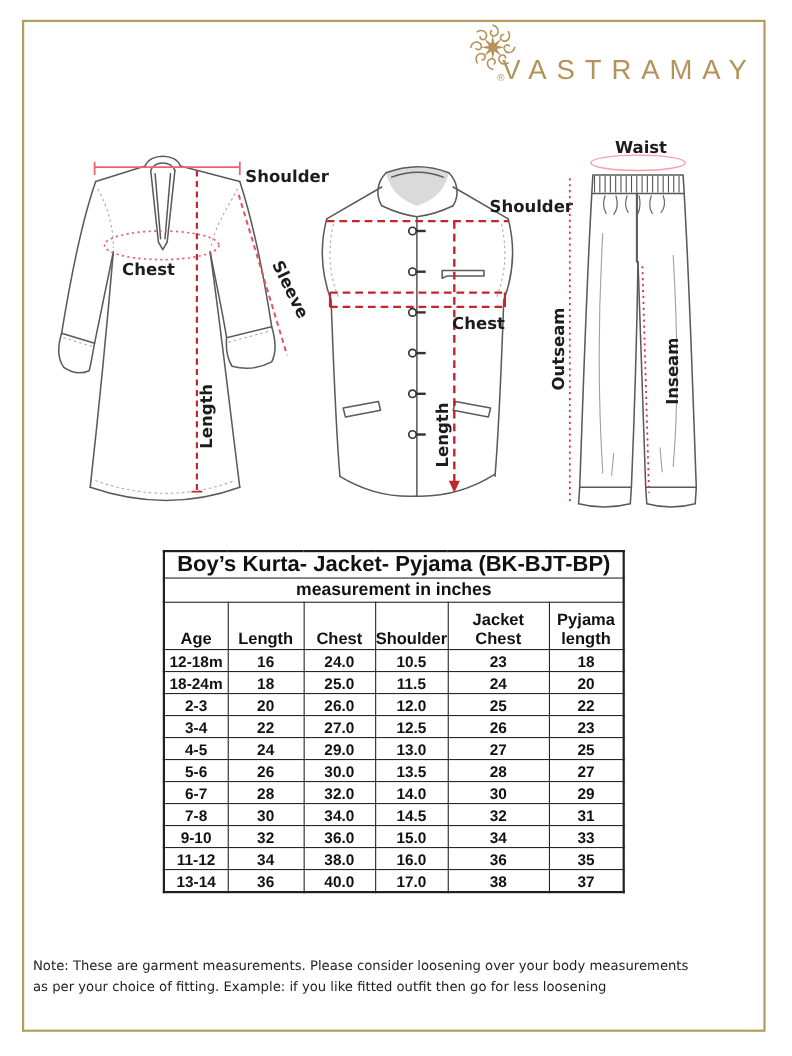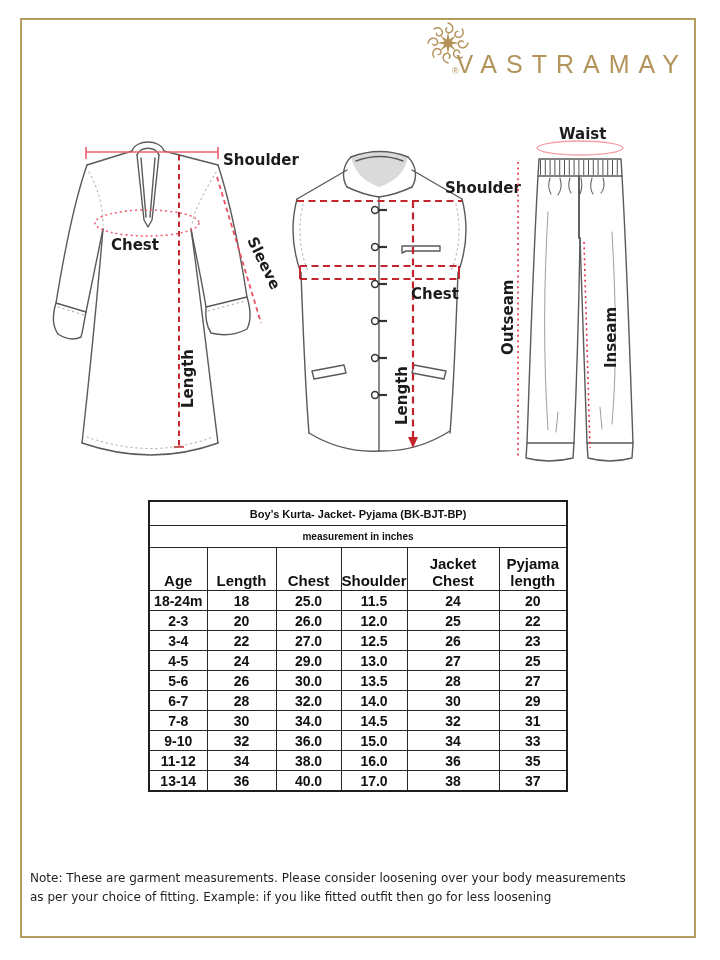--- a/index.html
+++ b/index.html
@@ -30,22 +30,22 @@
   .stitch{fill:none;stroke:#a8a8a8;stroke-width:1;stroke-dasharray:1.5 3.5;stroke-linecap:round;}
   
   .size-table{
     position:absolute;left:148px;top:500px;width:418px;
     border-collapse:collapse;table-layout:fixed;color:#111;
     border:2px solid #1f1f1f;
   }
   .size-table th,.size-table td{
     border:1.5px solid #262626;padding:0;text-align:center;
   }
-  .t-title{font-size:11px;font-weight:700;height:23px;}
-  .t-subtitle{font-size:10px;font-weight:700;height:21px;}
+  .t-title{font-size:20px;font-weight:700;height:23px;}
+  .t-subtitle{font-size:16px;font-weight:700;height:21px;}
   .t-col{font-size:15px;font-weight:700;height:42px;vertical-align:bottom;line-height:1.12;padding-bottom:3px;margin-left:26px;}
   .size-table td{font-size:14px;font-weight:700;height:19px;}
   
   .note{
     position:absolute;left:30px;top:869px;width:660px;
     font-family:"DejaVu Sans",sans-serif;font-size:12px;color:#1e1e1e;line-height:1.62;
   }
   .note-line1{text-align:left;white-space:nowrap;}
   .note-line2{white-space:nowrap;}
 </style>
@@ -216,20 +216,28 @@
       <th class="t-col">Age</th>
       <th class="t-col">Length</th>
       <th class="t-col">Chest</th>
       <th class="t-col">Shoulder</th>
       <th class="t-col">Jacket  Chest</th>
       <th class="t-col">Pyjama length</th>
     </tr>
   </thead>
   <tbody>
       <tr>
+        <td>12-18m</td>
+        <td>16</td>
+        <td>24.0</td>
+        <td>10.5</td>
+        <td>23</td>
+        <td>18</td>
+      </tr>
+      <tr>
         <td>18-24m</td>
         <td>18</td>
         <td>25.0</td>
         <td>11.5</td>
         <td>24</td>
         <td>20</td>
       </tr>
       <tr>
         <td>2-3</td>
         <td>20</td>

